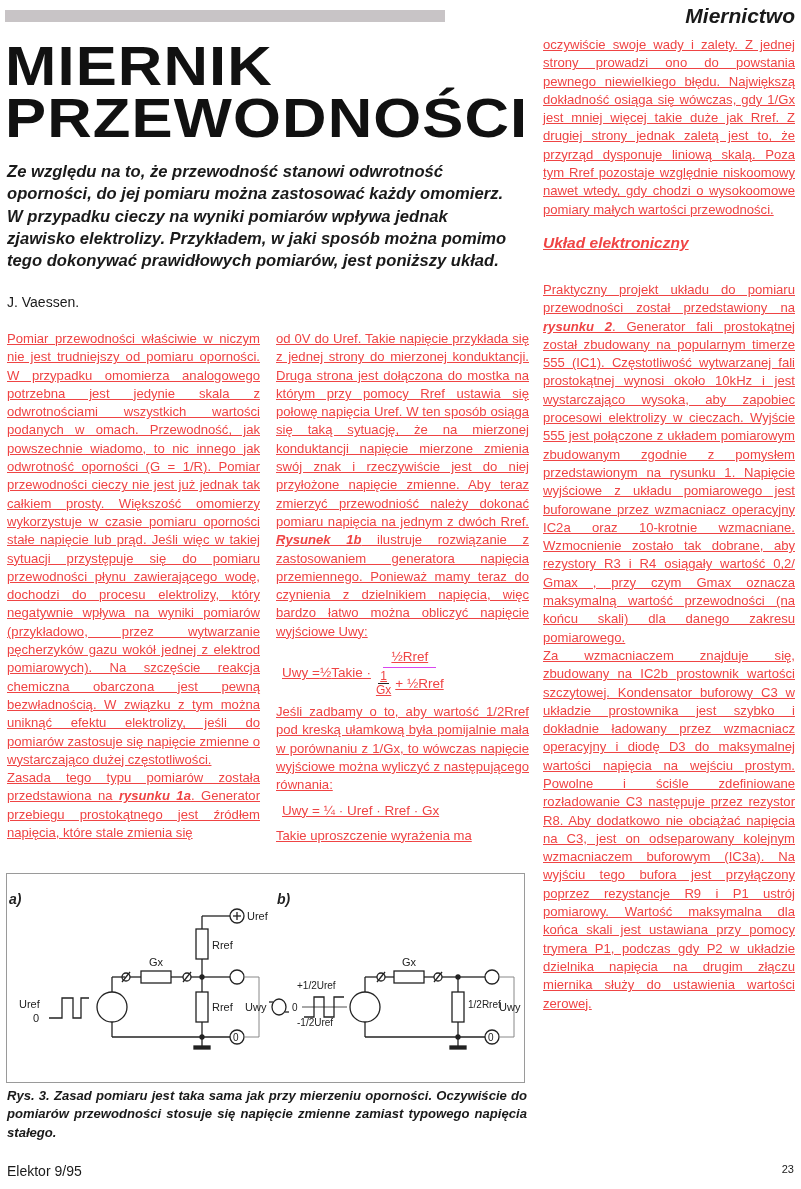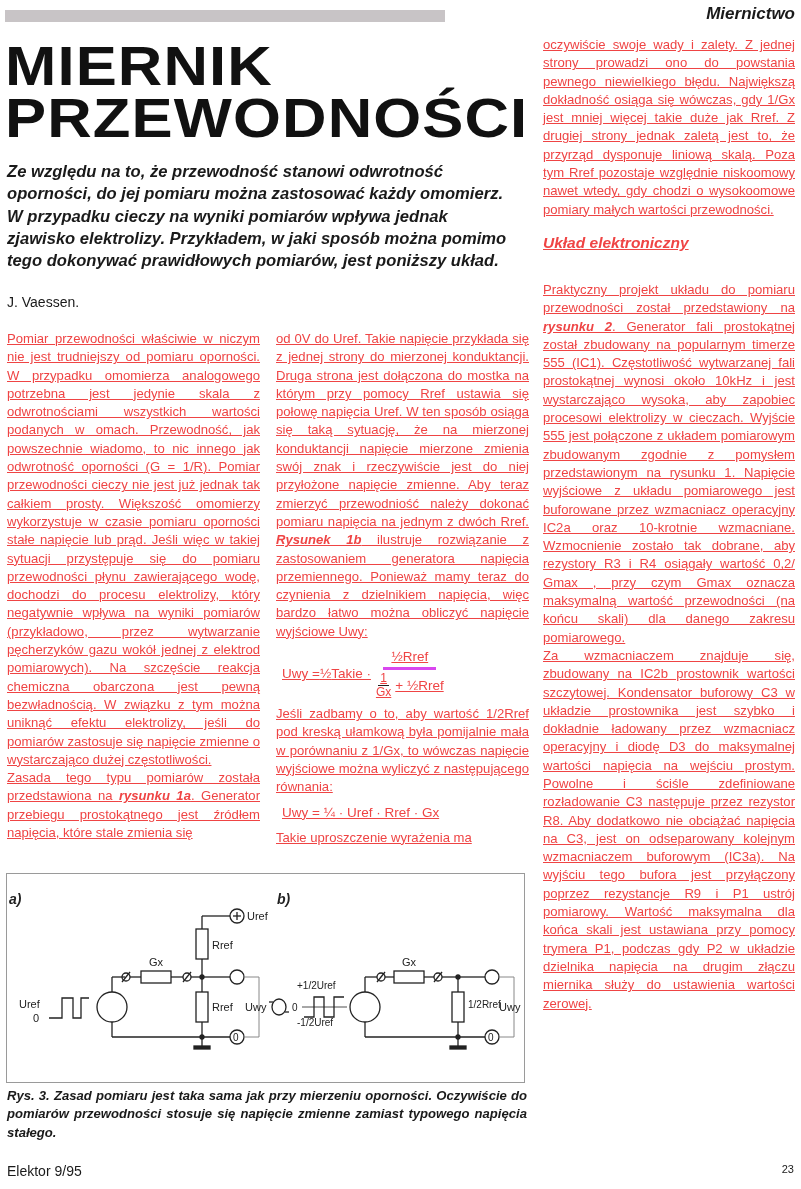--- a/index.html
+++ b/index.html
@@ -1,38 +1,38 @@
 <!DOCTYPE html>
 <html><head>
 <meta charset="utf-8">
 <style>
   * { margin: 0; padding: 0; box-sizing: border-box; }
   html, body { width: 801px; height: 1189px; background: #ffffff; overflow: hidden; }
   body { position: relative; font-family: "Liberation Sans", sans-serif; color: #1a1a1a; }
 
   .topbar { position: absolute; left: 5px; top: 10px; width: 440px; height: 12px; background: #c8c4c6; }
-  .section-label { position: absolute; right: 6px; top: 4px; font-size: 17px; font-weight: bold; font-style: italic; color: #1a1a1a; }
+  .section-label { position: absolute; right: 6px; top: 4px; font-size: 21px; font-weight: bold; font-style: italic; color: #1a1a1a; }
 
   .title { position: absolute; left: 5px; top: 40px; font-family: "Liberation Sans", sans-serif; font-weight: bold; font-size: 55px; line-height: 52px; letter-spacing: 1px; color: #111; transform: scaleX(1.12); transform-origin: left top; }
 
   .lead { position: absolute; left: 7px; top: 161px; width: 510px; font-size: 16.6px; line-height: 22.3px; font-weight: bold; font-style: italic; color: #1a1a1a; }
   .author { position: absolute; left: 7px; top: 294px; font-size: 14px; color: #1a1a1a; }
 
   .col { position: absolute; font-size: 13.1px; line-height: 18.3px; text-align: justify; color: #ef4444; text-decoration: underline; }
   .col p { margin: 0; }
   .col1 { left: 7px; top: 330px; width: 253px; }
   .col2 { left: 276px; top: 330px; width: 253px; }
   .col3 { left: 543px; top: 36px; width: 252px; }
   .col b.ref { font-style: italic; font-weight: bold; }
 
   .subhead { font-size: 15.5px; font-weight: bold; font-style: italic; line-height: 20px; margin: 14px 0 28px 0; text-align: left; }
 
   .formula { margin: 8px 0 6px 6px; font-size: 13.5px; line-height: 16px; text-align: left; display: flex; align-items: center; }
   .frac { display: inline-flex; flex-direction: column; align-items: center; margin-left: 5px; }
-  .frac .num { padding: 0 8px 2px 8px; border-bottom: 3px solid #d946ef; }
+  .frac .num { padding: 0 8px 2px 8px; border-bottom: 1px solid #d946ef; }
   .frac .den { padding-top: 2px; display: flex; align-items: center; }
   .frac .den .sub-frac { display: inline-flex; flex-direction: column; align-items: center; margin-right: 4px; font-size: 12px; line-height: 13px; }
   .frac .den .sub-frac span:first-child { border-bottom: 1px solid #222; padding: 0 2px; }
 
   .figure { position: absolute; left: 6px; top: 873px; width: 519px; height: 210px; border: 1px solid #9a9a9a; }
   .figure svg { position: absolute; left: 0; top: 0; }
   .caption { position: absolute; left: 7px; top: 1087px; width: 520px; font-size: 13.1px; line-height: 18.3px; font-weight: bold; font-style: italic; text-align: justify; }
 
   .footer-left { position: absolute; left: 7px; top: 1163px; font-size: 14px; }
   .footer-right { position: absolute; right: 7px; top: 1163px; font-size: 11px; }

